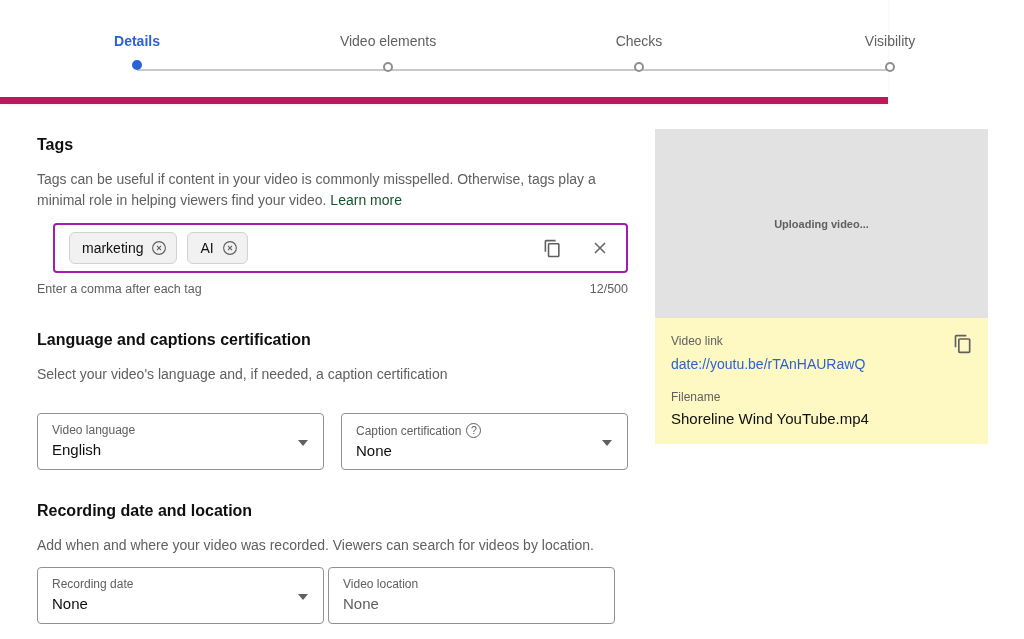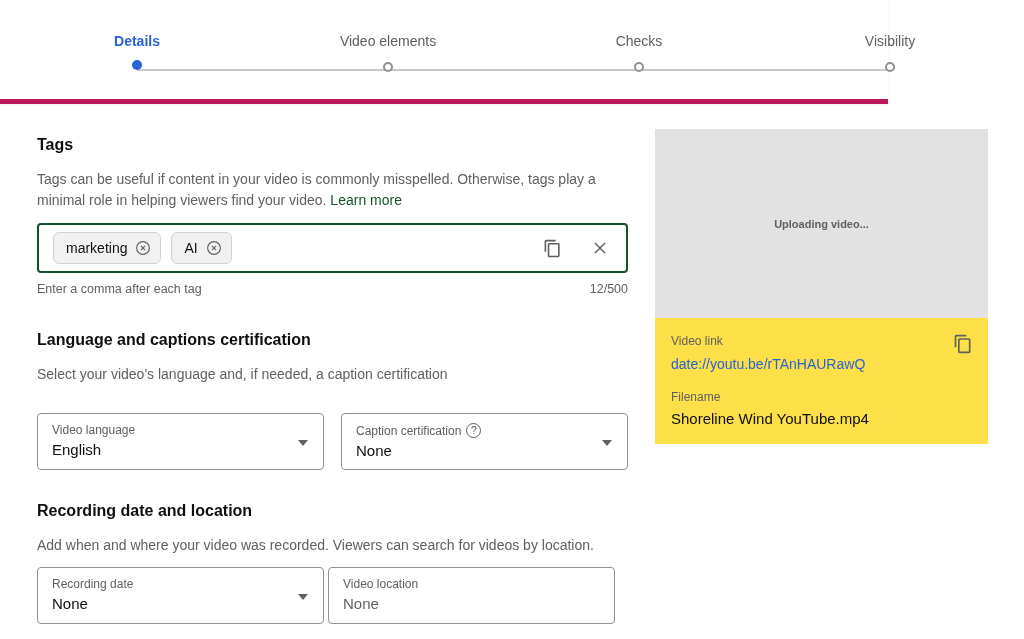--- a/index.html
+++ b/index.html
@@ -9,21 +9,21 @@
     font-family: "Liberation Sans", "DejaVu Sans", sans-serif;
     color: #0f0f0f;
     position: relative;
     overflow: hidden;
   }
 
   
   .header {
     position: absolute; top: 0; left: 0; width: 888px; height: 104px;
     background: #fff;
-    border-bottom: 5px solid #be185d;
+    border-bottom: 7px solid #be185d;
     box-shadow: 0 1px 3px rgba(0,0,0,0.07);
     z-index: 2;
   }
   .stepper-line {
     position: absolute; top: 69px; left: 137px; width: 753px; height: 2px;
     background: #c9c9c9;
   }
   .step {
     position: absolute; top: 33px; transform: translateX(-50%);
     display: flex; flex-direction: column; align-items: center;
@@ -44,23 +44,24 @@
   .left-col { position: absolute; left: 37px; top: 137px; width: 591px; }
   .section-title { font-size: 16px; font-weight: 700; color: #0f0f0f; line-height: 16px; }
   .section-desc {
     margin-top: 16px; font-size: 14px; color: #606060; line-height: 21px;
     max-width: 578px;
   }
   .link { color: #14532d; text-decoration: none; cursor: pointer; }
 
   .tags-box {
     margin-top: 12px; height: 50px;
-    border: 2px solid #14532d; border-radius: 4px;
+    border: 2px solid #a21caf; border-radius: 4px;
     display: flex; align-items: center; padding: 0 14px; gap: 10px;
     cursor: text;
+    margin-left: 16px;
   }
   .chip {
     display: inline-flex; align-items: center; gap: 7px;
     background: #f1f1f1; border: 1px solid #d2d2d2; border-radius: 6px;
     height: 32px; padding: 0 8px 0 12px;
     font-size: 14px; color: #0f0f0f;
   }
   .chip-remove { display: inline-flex; cursor: pointer; }
   .tags-box-spacer { flex: 1; }
   .icon-btn { display: inline-flex; align-items: center; justify-content: center; cursor: pointer; padding: 2px; }
@@ -96,21 +97,21 @@
     align-items: center; justify-content: center; line-height: 1;
   }
 
   
   .right-col { position: absolute; left: 655px; top: 129px; width: 333px; }
   .preview {
     height: 189px; background: #e2e2e2;
     display: flex; align-items: center; justify-content: center;
   }
   .preview-text { font-size: 11px; color: #5f5f5f; font-weight: 700; }
-  .info-panel { background: #fde047; padding: 16px; position: relative; }
+  .info-panel { background: #fef9c3; padding: 16px; position: relative; }
   .info-label { font-size: 12px; color: #606060; line-height: 14px; }
   .info-link {
     margin-top: 8px; font-size: 14px; color: #2962d9; line-height: 16px;
     cursor: pointer; word-break: break-all;
   }
   .info-filename-label { margin-top: 18px; }
   .info-filename { margin-top: 6px; font-size: 15px; color: #0f0f0f; line-height: 18px; }
   .panel-copy { position: absolute; top: 14px; right: 13px; }
 
   svg { display: block; }

